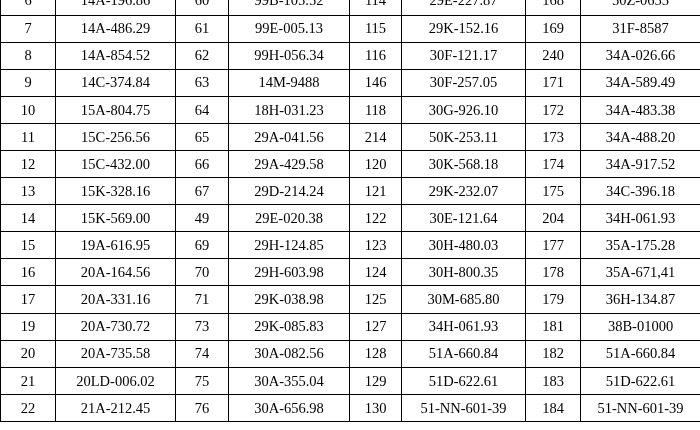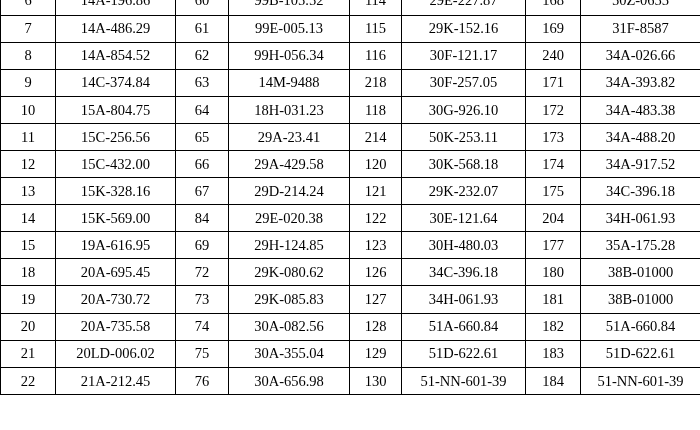--- a/index.html
+++ b/index.html
@@ -119,40 +119,40 @@
           <td><span>116</span></td>
           <td><span>30F-121.17</span></td>
           <td><span>240</span></td>
           <td><span>34A-026.66</span></td>
         </tr>
         <tr>
           <td><span>9</span></td>
           <td><span>14C-374.84</span></td>
           <td><span>63</span></td>
           <td><span>14M-9488</span></td>
-          <td><span>218</span></td>
+          <td><span>146</span></td>
           <td><span>30F-257.05</span></td>
           <td><span>171</span></td>
-          <td><span>34A-393.82</span></td>
+          <td><span>34A-589.49</span></td>
         </tr>
         <tr>
           <td><span>10</span></td>
           <td><span>15A-804.75</span></td>
           <td><span>64</span></td>
           <td><span>18H-031.23</span></td>
           <td><span>118</span></td>
           <td><span>30G-926.10</span></td>
           <td><span>172</span></td>
           <td><span>34A-483.38</span></td>
         </tr>
         <tr>
           <td><span>11</span></td>
           <td><span>15C-256.56</span></td>
           <td><span>65</span></td>
-          <td><span>29A-23.41</span></td>
+          <td><span>29A-041.56</span></td>
           <td><span>214</span></td>
           <td><span>50K-253.11</span></td>
           <td><span>173</span></td>
           <td><span>34A-488.20</span></td>
         </tr>
         <tr>
           <td><span>12</span></td>
           <td><span>15C-432.00</span></td>
           <td><span>66</span></td>
           <td><span>29A-429.58</span></td>
@@ -167,46 +167,56 @@
           <td><span>67</span></td>
           <td><span>29D-214.24</span></td>
           <td><span>121</span></td>
           <td><span>29K-232.07</span></td>
           <td><span>175</span></td>
           <td><span>34C-396.18</span></td>
         </tr>
         <tr>
           <td><span>14</span></td>
           <td><span>15K-569.00</span></td>
-          <td><span>84</span></td>
+          <td><span>49</span></td>
           <td><span>29E-020.38</span></td>
           <td><span>122</span></td>
           <td><span>30E-121.64</span></td>
           <td><span>204</span></td>
           <td><span>34H-061.93</span></td>
         </tr>
         <tr>
           <td><span>15</span></td>
           <td><span>19A-616.95</span></td>
           <td><span>69</span></td>
           <td><span>29H-124.85</span></td>
           <td><span>123</span></td>
           <td><span>30H-480.03</span></td>
           <td><span>177</span></td>
           <td><span>35A-175.28</span></td>
         </tr>
         <tr>
-          <td><span>18</span></td>
-          <td><span>20A-695.45</span></td>
-          <td><span>72</span></td>
-          <td><span>29K-080.62</span></td>
-          <td><span>126</span></td>
-          <td><span>34C-396.18</span></td>
-          <td><span>180</span></td>
-          <td><span>38B-01000</span></td>
+          <td><span>16</span></td>
+          <td><span>20A-164.56</span></td>
+          <td><span>70</span></td>
+          <td><span>29H-603.98</span></td>
+          <td><span>124</span></td>
+          <td><span>30H-800.35</span></td>
+          <td><span>178</span></td>
+          <td><span>35A-671,41</span></td>
+        </tr>
+        <tr>
+          <td><span>17</span></td>
+          <td><span>20A-331.16</span></td>
+          <td><span>71</span></td>
+          <td><span>29K-038.98</span></td>
+          <td><span>125</span></td>
+          <td><span>30M-685.80</span></td>
+          <td><span>179</span></td>
+          <td><span>36H-134.87</span></td>
         </tr>
         <tr>
           <td><span>19</span></td>
           <td><span>20A-730.72</span></td>
           <td><span>73</span></td>
           <td><span>29K-085.83</span></td>
           <td><span>127</span></td>
           <td><span>34H-061.93</span></td>
           <td><span>181</span></td>
           <td><span>38B-01000</span></td>

